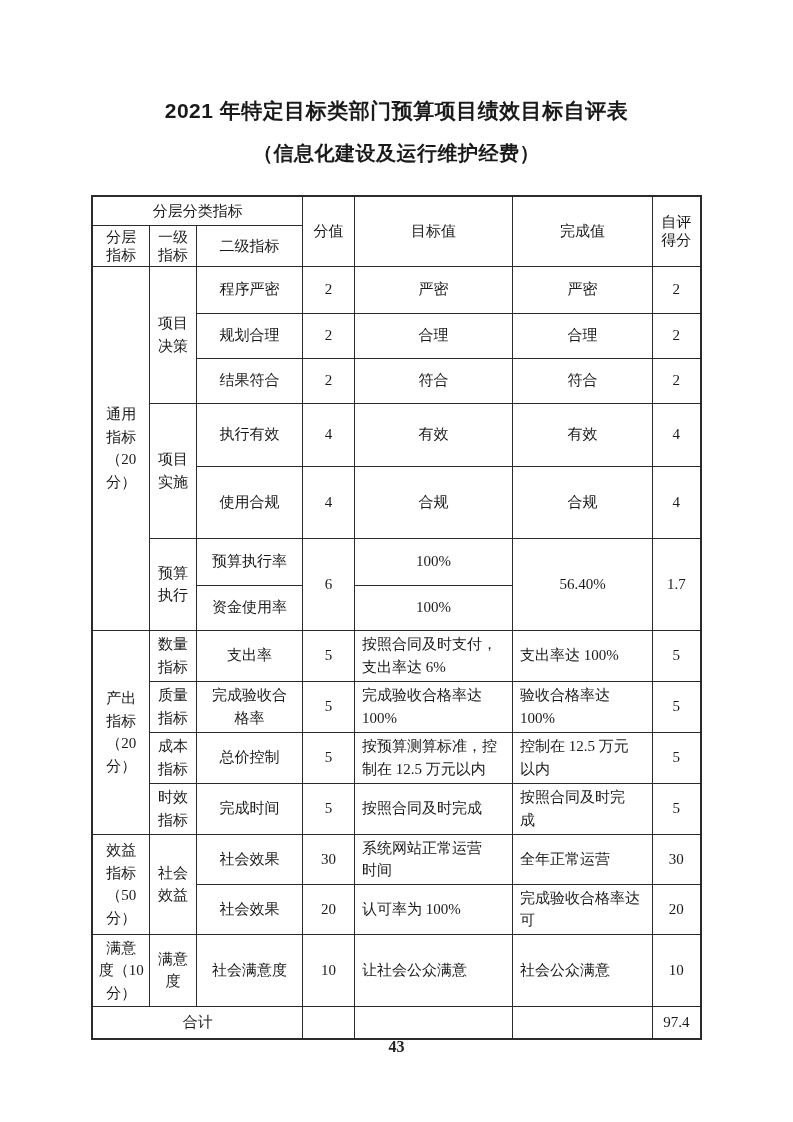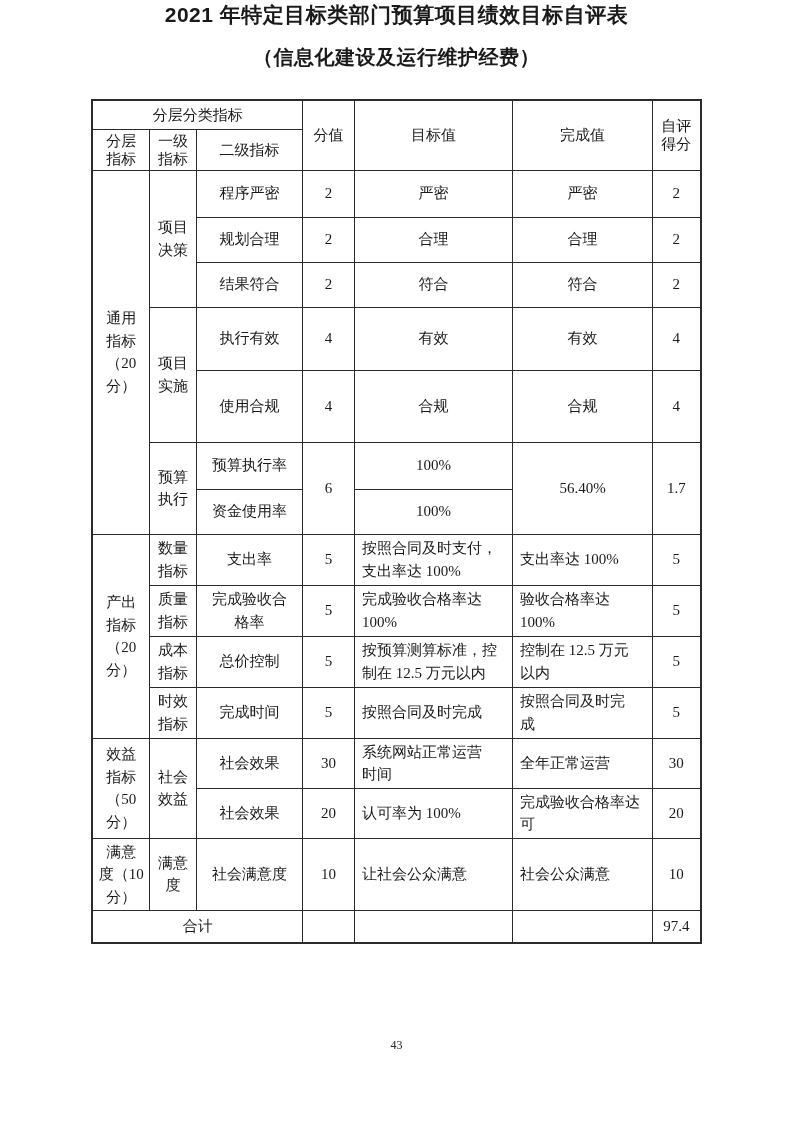--- a/index.html
+++ b/index.html
@@ -7,20 +7,21 @@
   body {
     width: 793px; height: 1122px;
     background: #ffffff;
     color: #1a1a1a;
     font-family: "Liberation Serif", "DejaVu Serif", serif;
     overflow: hidden;
   }
   .page {
     width: 793px; height: 1122px;
     position: relative;
+    padding-top: 96px;
   }
   .doc-title {
     text-align: center;
     font-family: "Liberation Sans", "DejaVu Sans", sans-serif;
     font-weight: bold;
     font-size: 21px;
     line-height: 30px;
     margin: 0;
     letter-spacing: 0.5px;
   }
@@ -55,22 +56,23 @@
   .eval-table td.left {
     text-align: left;
     padding-left: 7px;
     padding-right: 4px;
   }
   .page-number {
     position: absolute;
     left: 0; right: 0;
     top: 1038px;
     text-align: center;
-    font-size: 12px;
+    font-size: 16px;
     color: #222;
+    font-weight: bold;
   }
 </style>
 </head>
 <body>
 
 <div class="page">
 
   <h1 class="doc-title">2021 年特定目标类部门预算项目绩效目标自评表</h1>
   <h2 class="doc-subtitle">（信息化建设及运行维护经费）</h2>
 
@@ -161,21 +163,21 @@
       <tr style="height:51px">
         <td rowspan="4">产出
 指标
 （20
 分）</td>
         <td>数量
 指标</td>
         <td>支出率</td>
         <td>5</td>
         <td class="left">按照合同及时支付，
-支出率达 100%</td>
+支出率达 6%</td>
         <td class="left">支出率达 100%</td>
         <td>5</td>
       </tr>
       <tr style="height:51px">
         <td>质量
 指标</td>
         <td>完成验收合
 格率</td>
         <td>5</td>
         <td class="left">完成验收合格率达

